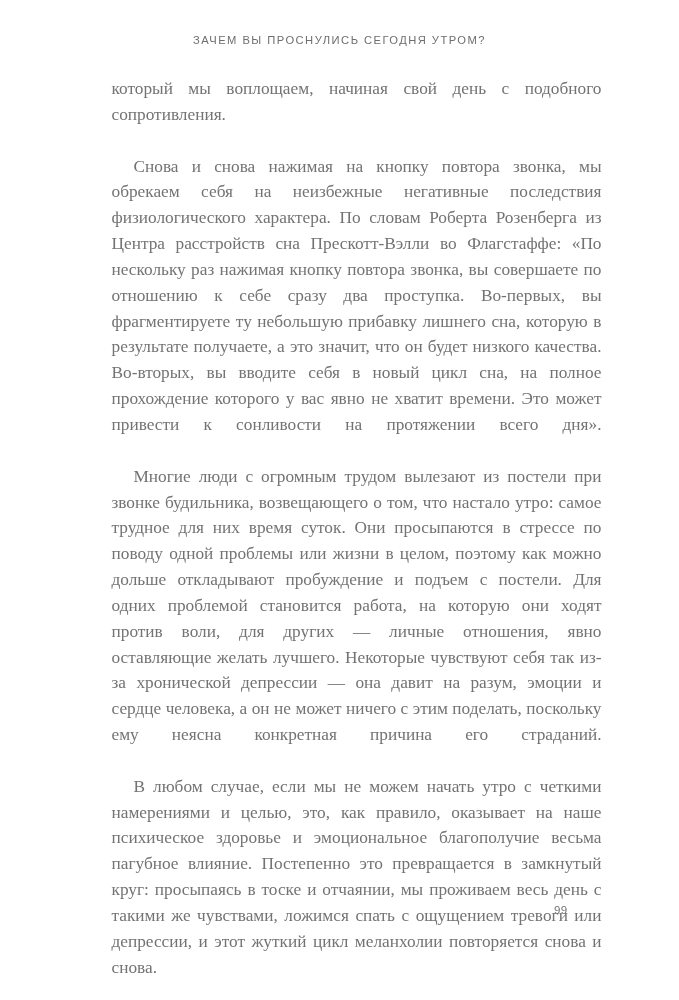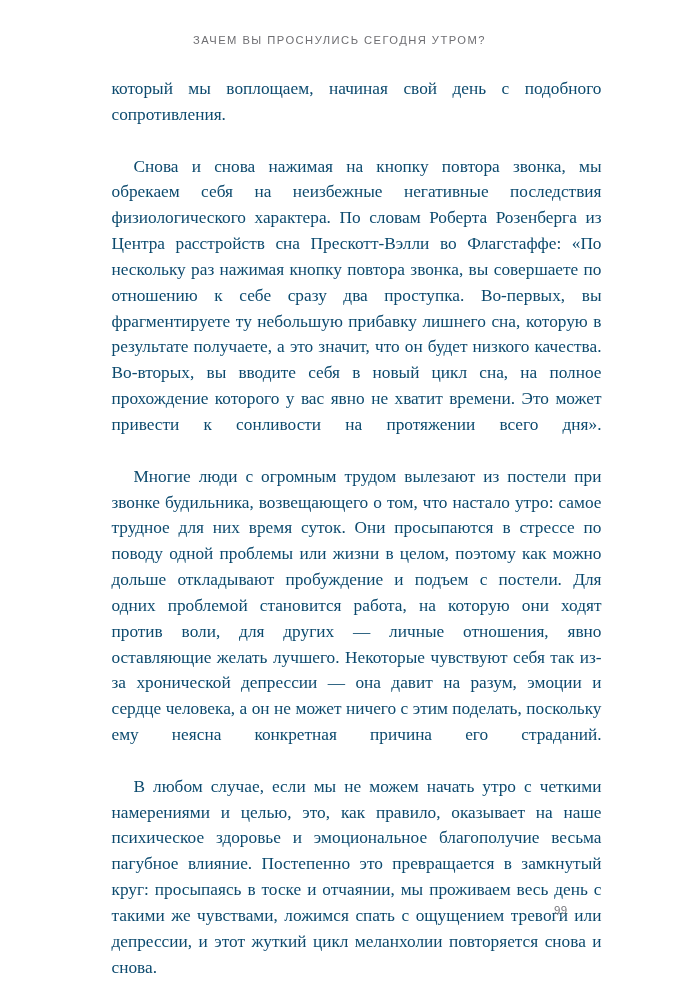--- a/index.html
+++ b/index.html
@@ -47,21 +47,21 @@
     left: 95px;
     width: 490px;
   }
 
   .para {
     margin: 0;
     font-size: 17.3px;
     line-height: 25.85px;
     text-align: justify;
     text-justify: inter-word;
-    color: #0c4a6e;
+    color: #737373;
     hyphens: manual;
     -webkit-hyphens: manual;
     word-spacing: 0.1px;
   }
 
   .para.indent {
     text-indent: 22px;
   }
 
   

